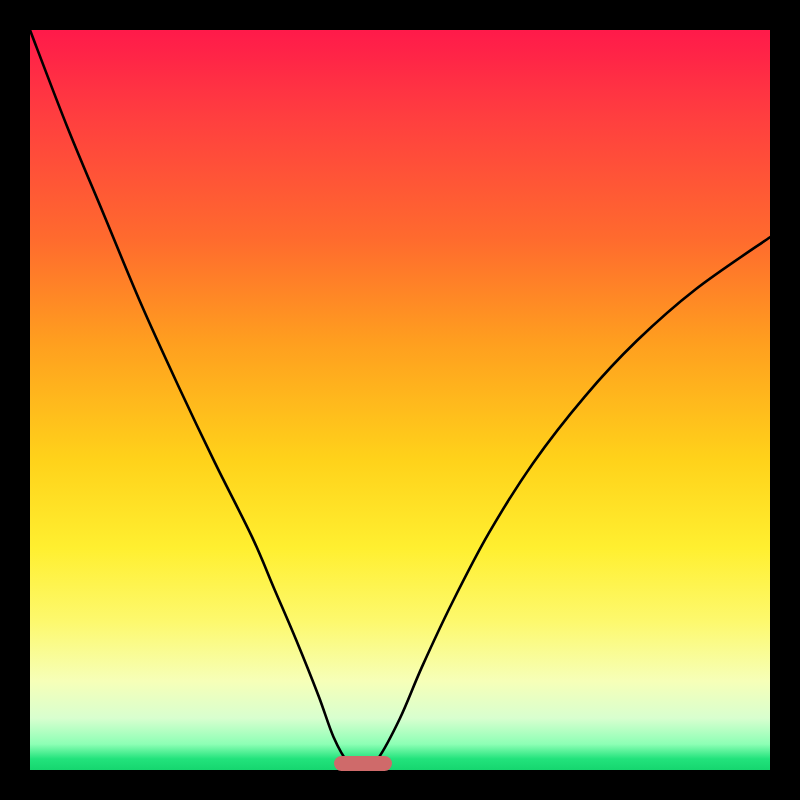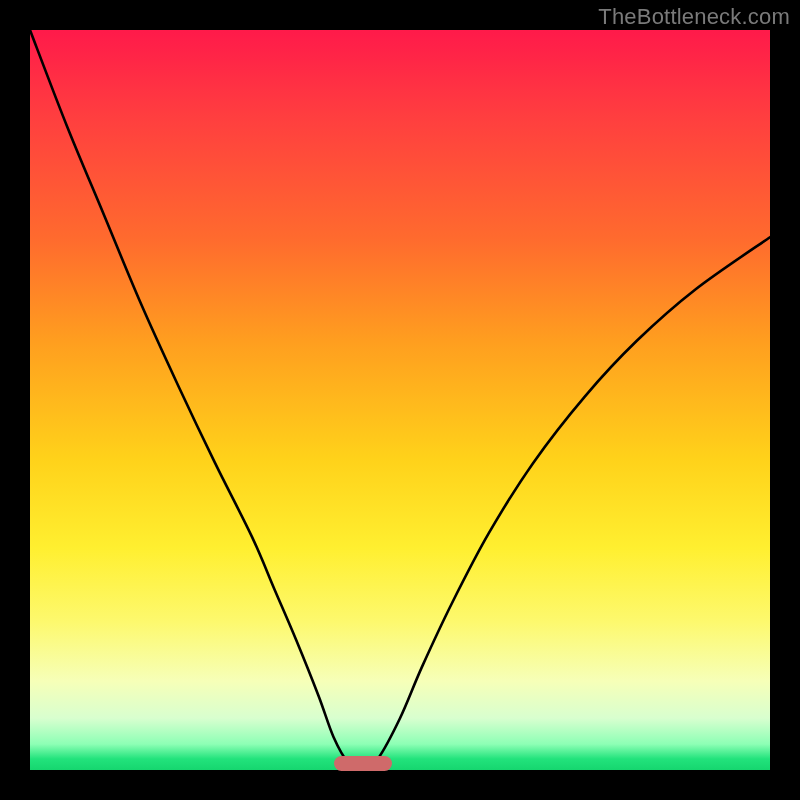--- a/index.html
+++ b/index.html
@@ -66,21 +66,20 @@
     background: #cf6a6a;
     border-radius: 8px;
     bottom: -1px;
     transform: translateX(-50%);
   }
 </style>
 </head>
 <body>
 
 <div class="frame">
-  <div class="watermark">TheBottleneck.com</div>
 
   <div class="plot">
     <div class="gradient"></div>
 
     <svg class="overlay-svg" viewBox="0 0 100 100" preserveAspectRatio="none">
       <path fill="none" stroke="#000" stroke-width="2.6" stroke-linecap="round" stroke-linejoin="round" vector-effect="non-scaling-stroke" d="M 0 0 C 0.833 2.167, 3.333 8.833, 5.000 13.000 C 6.667 17.167, 8.333 21.000, 10.000 25.000 C 11.667 29.000, 13.333 33.167, 15.000 37.000 C 16.667 40.833, 18.333 44.417, 20.000 48.000 C 21.667 51.583, 23.333 55.083, 25.000 58.500 C 26.667 61.917, 28.667 65.667, 30.000 68.500 C 31.333 71.333, 32.000 73.167, 33.000 75.500 C 34.000 77.833, 35.000 80.083, 36.000 82.500 C 37.000 84.917, 38.167 87.833, 39.000 90.000 C 39.833 92.167, 40.333 94.000, 41.000 95.500 C 41.667 97.000, 42.333 98.250, 43.000 99.000 C 43.667 99.750, 44.333 100.083, 45.000 100.000 C 45.667 99.917, 46.167 99.667, 47.000 98.500 C 47.833 97.333, 49.000 95.083, 50.000 93.000 C 51.000 90.917, 51.833 88.583, 53.000 86.000 C 54.167 83.417, 55.500 80.500, 57.000 77.500 C 58.500 74.500, 60.167 71.167, 62.000 68.000 C 63.833 64.833, 65.833 61.583, 68.000 58.500 C 70.167 55.417, 72.667 52.250, 75.000 49.500 C 77.333 46.750, 79.500 44.417, 82.000 42.000 C 84.500 39.583, 87.000 37.333, 90.000 35.000 C 93.000 32.667, 98.333 29.167, 100.000 28.000"></path>
     </svg>
 
     <div class="marker" style="left: 333px;"></div>
   </div>

